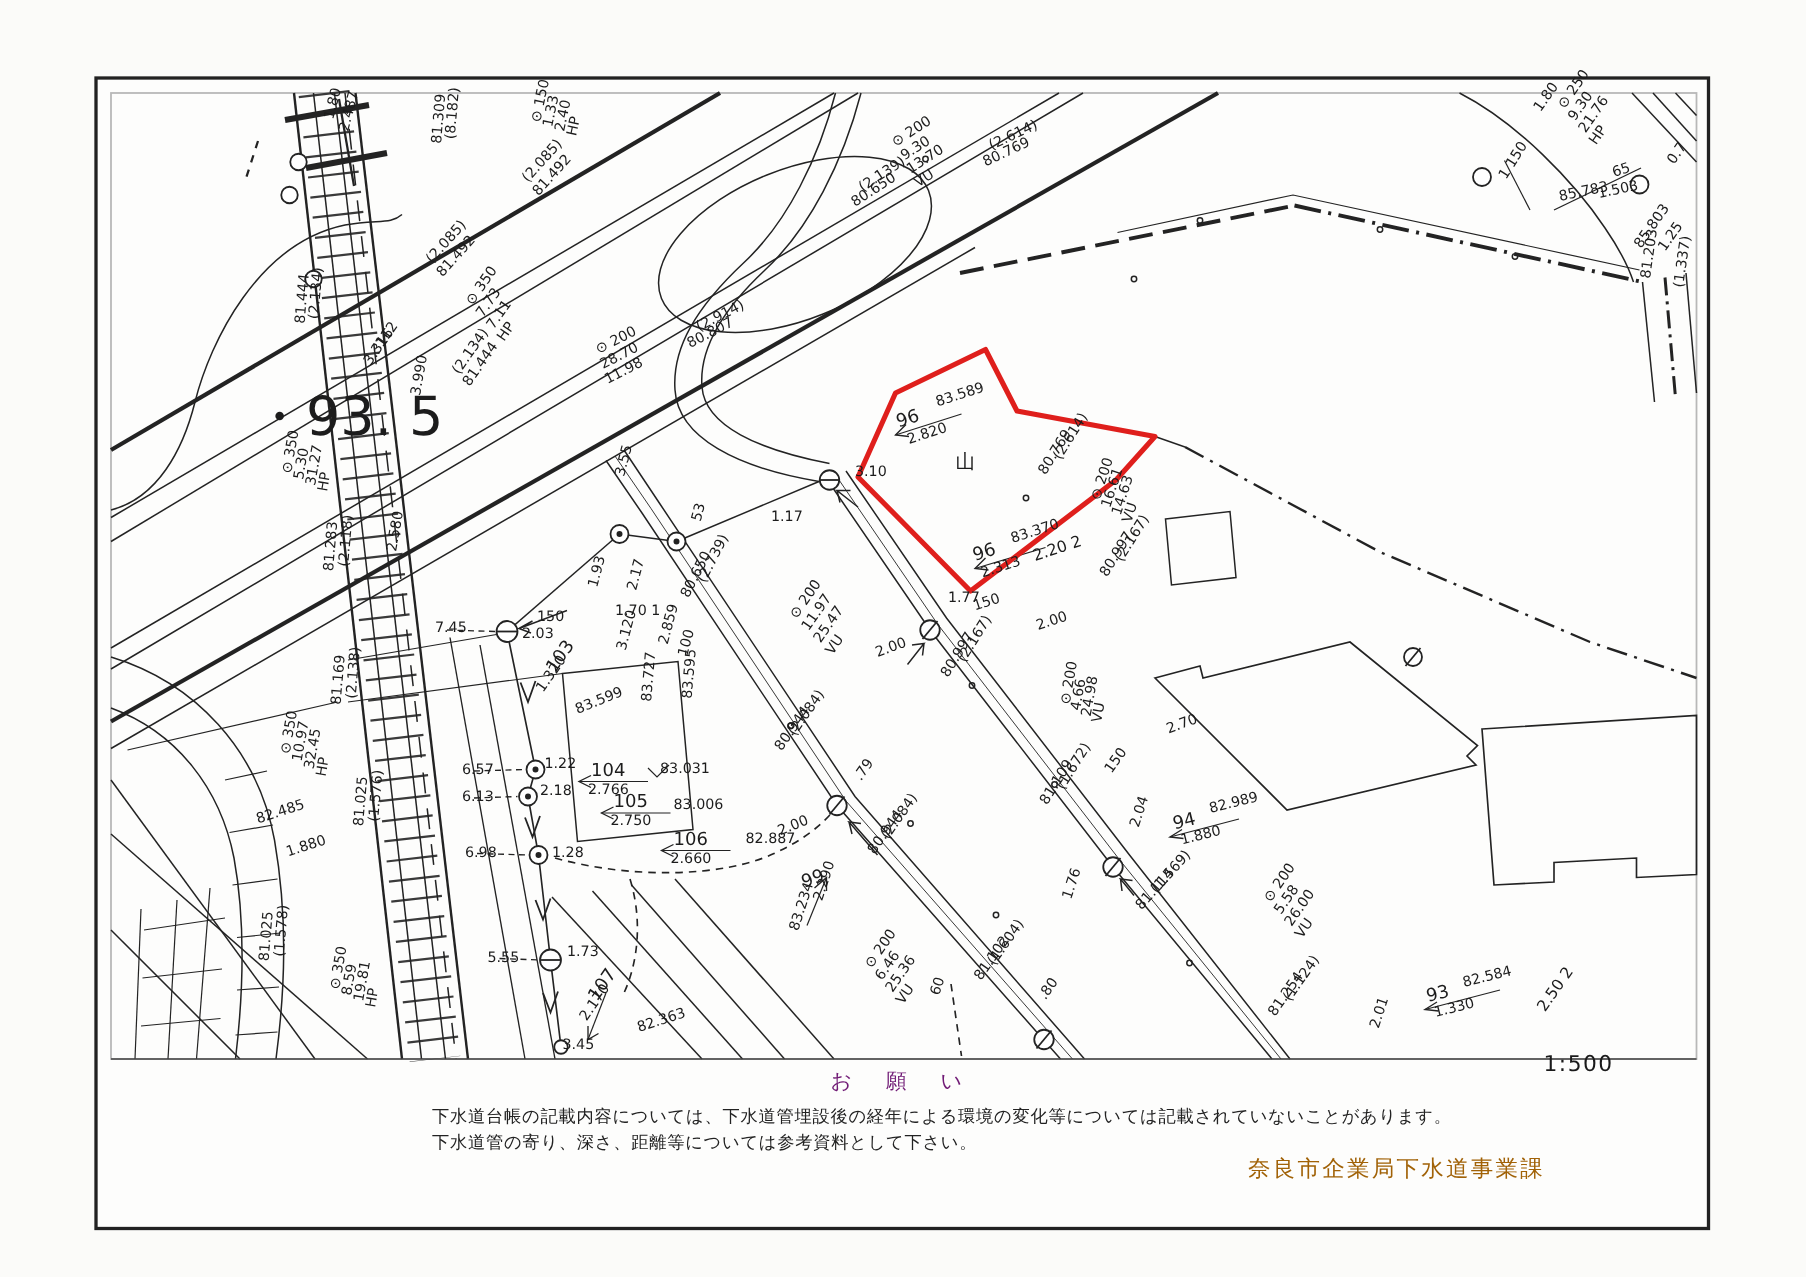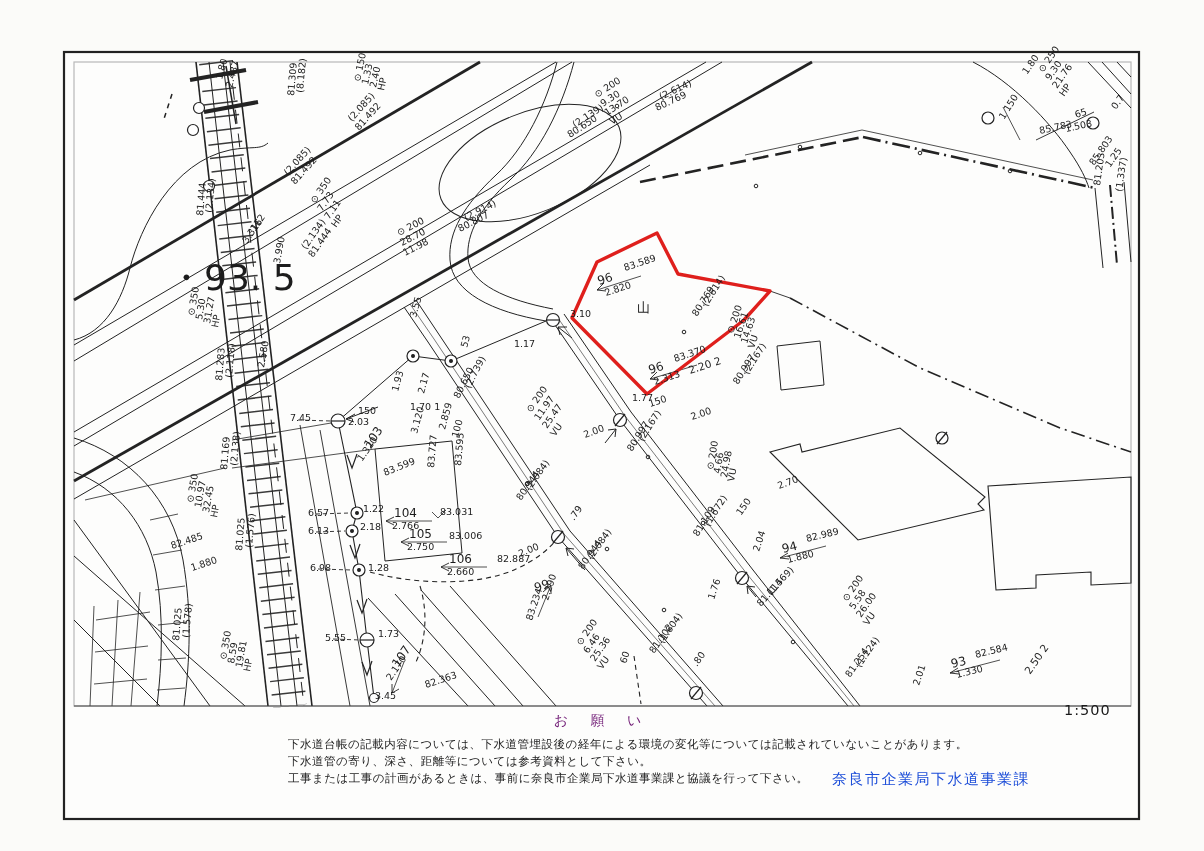--- a/index.html
+++ b/index.html
@@ -5,23 +5,23 @@
   html,body{margin:0;padding:0;}
   body{font-family:"DejaVu Sans","Liberation Sans",sans-serif;}
   #page{position:relative;width:1204px;height:851px;background:#fbfbf9;overflow:hidden;}
   #map-svg{position:absolute;left:0;top:0;}
   #map-svg text{fill:#1c1c1c;font-family:"DejaVu Sans",sans-serif;}
   .notice-heading{position:absolute;left:64px;right:64px;top:712px;text-align:center;
     font-size:14px;letter-spacing:9px;color:#701a75;font-family:"DejaVu Serif","Liberation Serif",serif;}
   .notice-line{position:absolute;left:288px;color:#222;font-size:11.5px;letter-spacing:.5px;
     font-family:"DejaVu Serif","Liberation Serif",serif;white-space:nowrap;}
   .nl1{top:737px;} .nl2{top:754px;} .nl3{top:771px;}
-  .attribution{position:absolute;left:832px;top:770px;font-size:15px;letter-spacing:1.5px;color:#1d4ed8;
+  .attribution{position:absolute;left:832px;top:770px;font-size:15px;letter-spacing:1.5px;color:#a16207;
     font-family:Liberation Sans, sans-serif;}
-  .scale{position:absolute;left:1064px;top:702px;font-size:14.5px;color:#1a1a1a;letter-spacing:1px;}
+  .scale{position:absolute;left:1029px;top:702px;font-size:14.5px;color:#1a1a1a;letter-spacing:1px;}
 </style>
 </head>
 <body>
 
 <div id="page">
 
 <svg id="map-svg" width="1204" height="851" viewBox="0 0 1204 851">
 
   <rect x="64" y="52" width="1075" height="767" fill="#fdfdfc" stroke="#222" stroke-width="2.2"></rect>
   <rect x="74" y="62" width="1057" height="644" fill="none" stroke="#b8b8b8" stroke-width="1.2"></rect>
@@ -396,17 +396,16 @@
         <text transform="translate(1110,168) rotate(-55)" font-size="9.5">1.25</text>
         <text transform="translate(1116,110) rotate(-55)" font-size="9.5">0.7</text>
         <text transform="translate(1100,186) rotate(-82)" font-size="9.5">81.203</text>
         <text transform="translate(1122,192) rotate(-82)" font-size="9.5">(1.337)</text>
       </g>
 </svg>
 
 <div class="notice-heading">お 願 い</div>
 <div class="notice-line nl1">下水道台帳の記載内容については、下水道管埋設後の経年による環境の変化等については記載されていないことがあります。</div>
 <div class="notice-line nl2">下水道管の寄り、深さ、距離等については参考資料として下さい。</div>
-<div class="notice-line nl3">工事または工事の計画があるときは、事前に奈良市企業局下水道事業課と協議を行って下さい。</div>
 <div class="attribution">奈良市企業局下水道事業課</div>
 <div class="scale">1:500</div>
 
 </div>
 
 </body></html>

